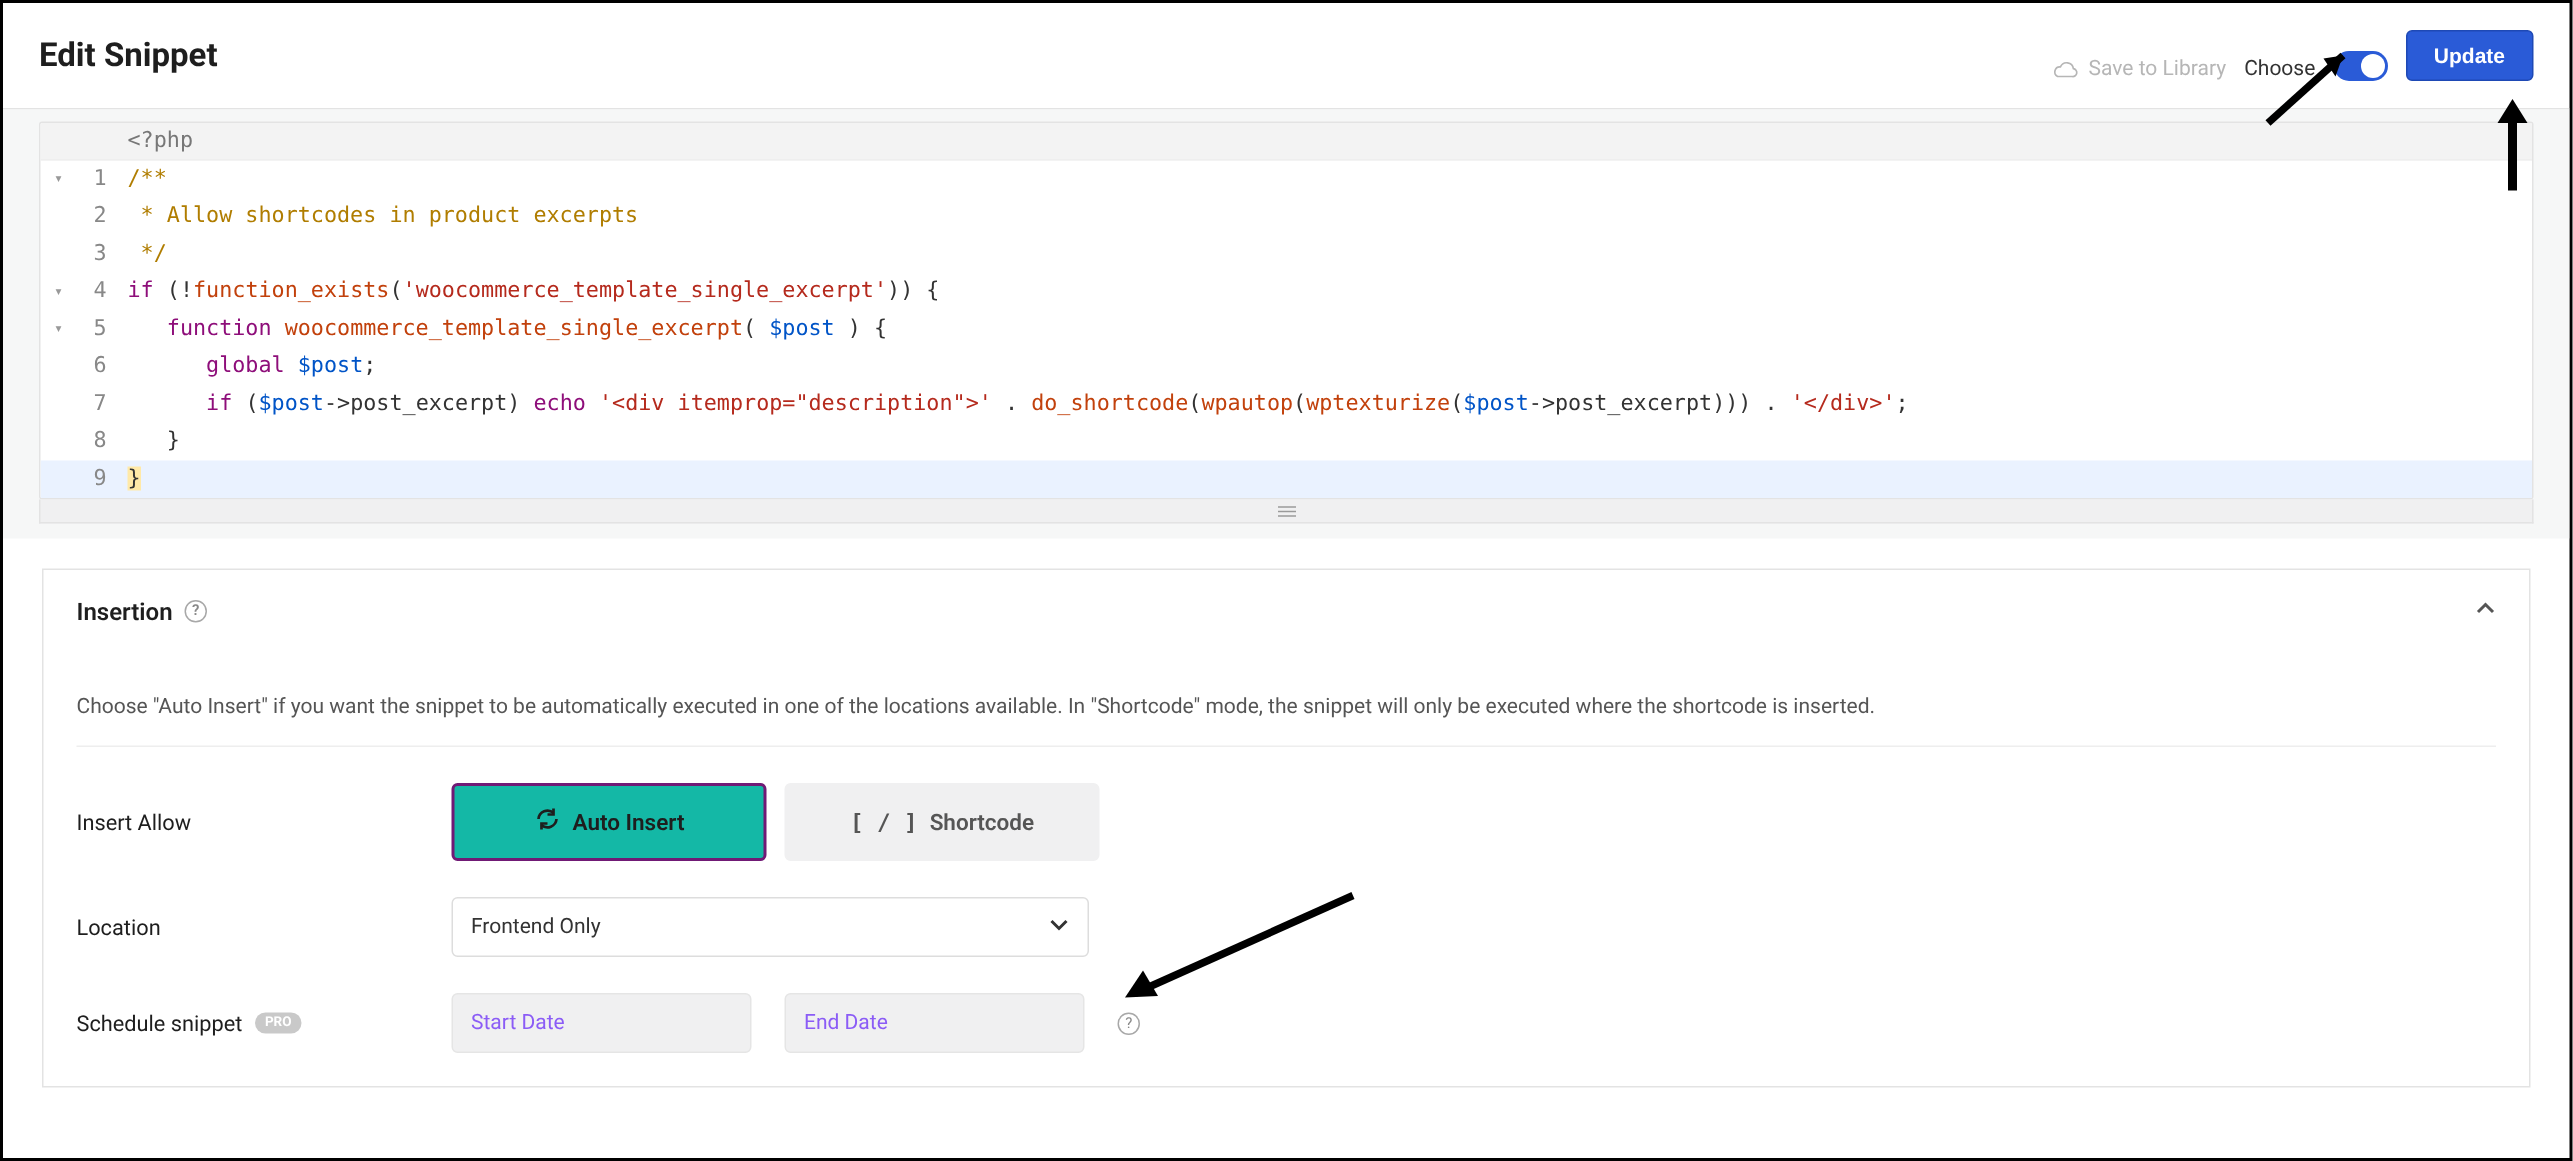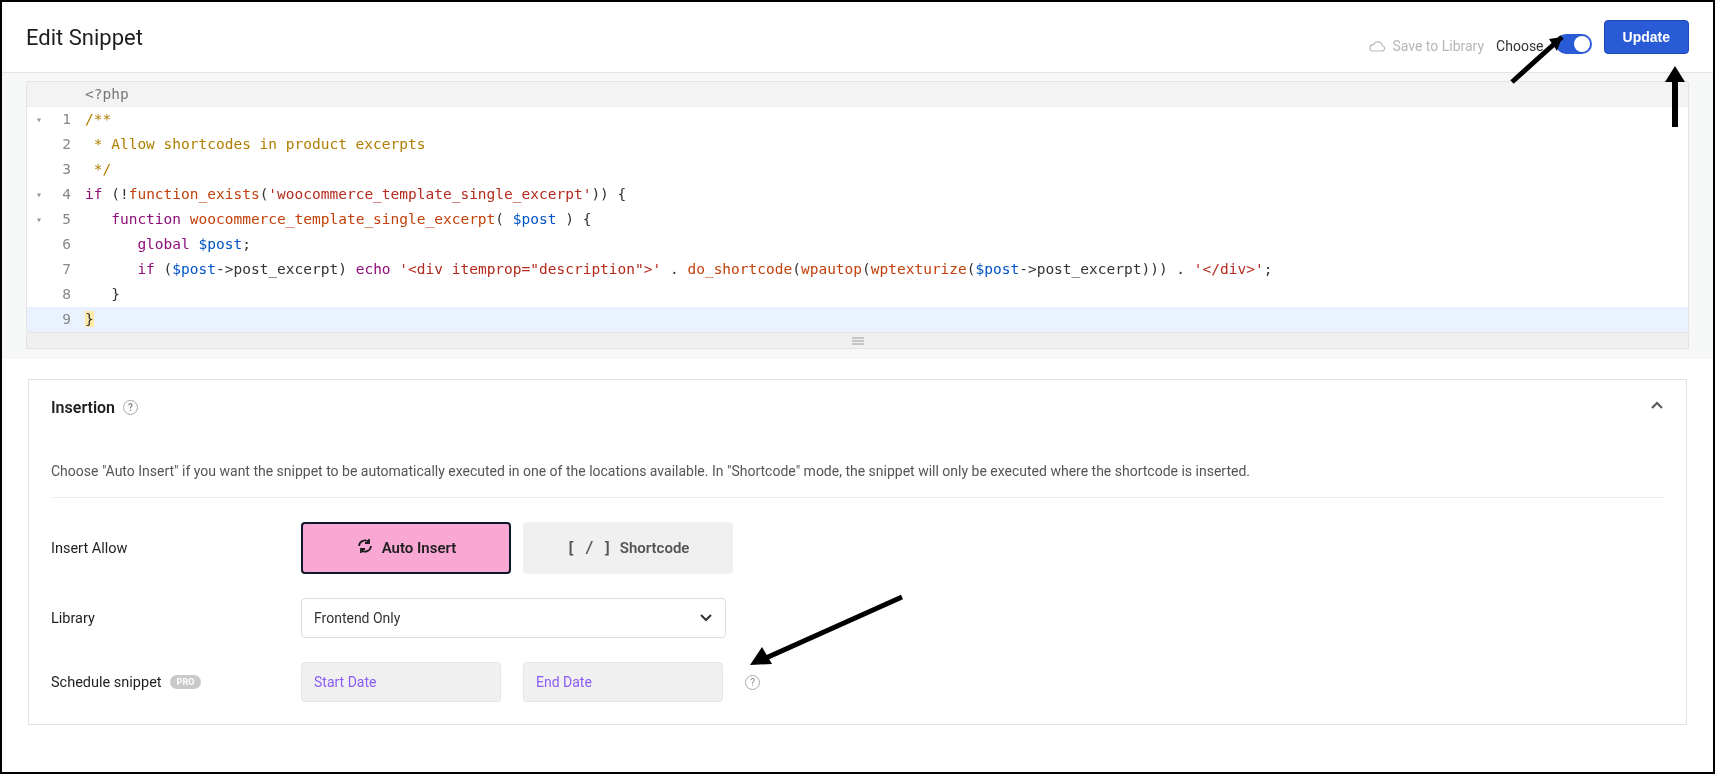--- a/index.html
+++ b/index.html
@@ -15,21 +15,21 @@
   }
   .topbar {
     display: flex;
     align-items: center;
     justify-content: space-between;
     padding: 18px 24px 18px 24px;
     border-bottom: 1px solid #e3e3e3;
   }
   .page-title {
     font-size: 22px;
-    font-weight: 400;
+    font-weight: 700;
     color: #1e1e1e;
   }
   .top-right {
     display: flex;
     align-items: flex-end;
     gap: 12px;
   }
   .save-lib {
     display: flex;
     align-items: center;
@@ -198,22 +198,22 @@
     justify-content: center;
     gap: 8px;
     height: 52px;
     min-width: 210px;
     font-size: 15px;
     font-weight: 600;
     border-radius: 4px;
     cursor: pointer;
   }
   .method-btn.active {
-    background: #f9a8d4;
-    border: 2px solid #0f172a;
+    background: #14b8a6;
+    border: 2px solid #701a75;
     color: #1e1e1e;
   }
   .method-btn.inactive {
     background: #f0f0f1;
     border: 1px solid #f0f0f1;
     color: #555;
   }
   .select-box {
     width: 425px;
     height: 40px;
@@ -369,21 +369,21 @@
           <span>Auto Insert</span>
         </div>
         <div class="method-btn inactive">
           <span style="font-family:monospace;font-weight:700;">[ / ]</span>
           <span>Shortcode</span>
         </div>
       </div>
     </div>
 
     <div class="form-row">
-      <div class="form-label">Library</div>
+      <div class="form-label">Location</div>
       <div class="select-box">
         <span>Frontend Only</span>
         <span>
           <svg class="chevron-down" viewBox="0 0 14 14">
               <path d="M2 5l5 5 5-5" fill="none" stroke="#333" stroke-width="2"></path>
             </svg>
         </span>
       </div>
     </div>
 

